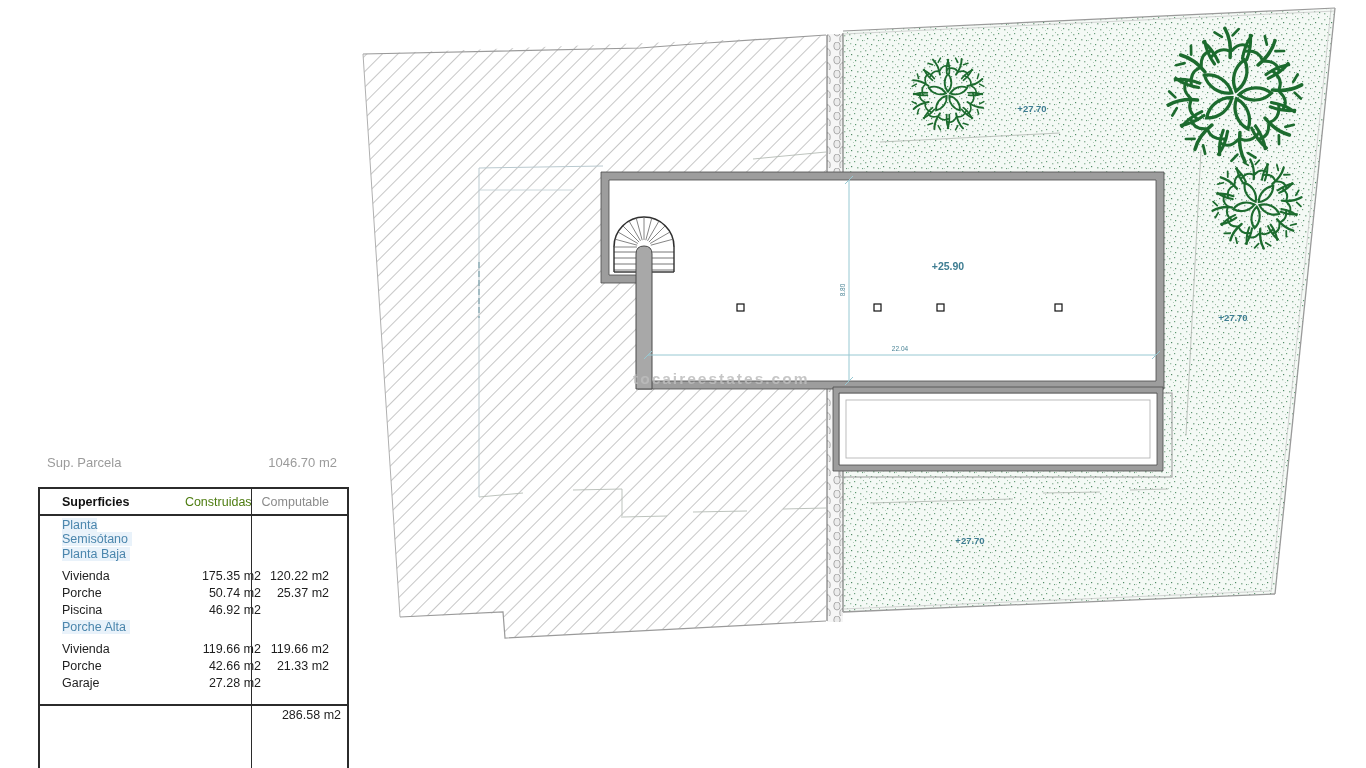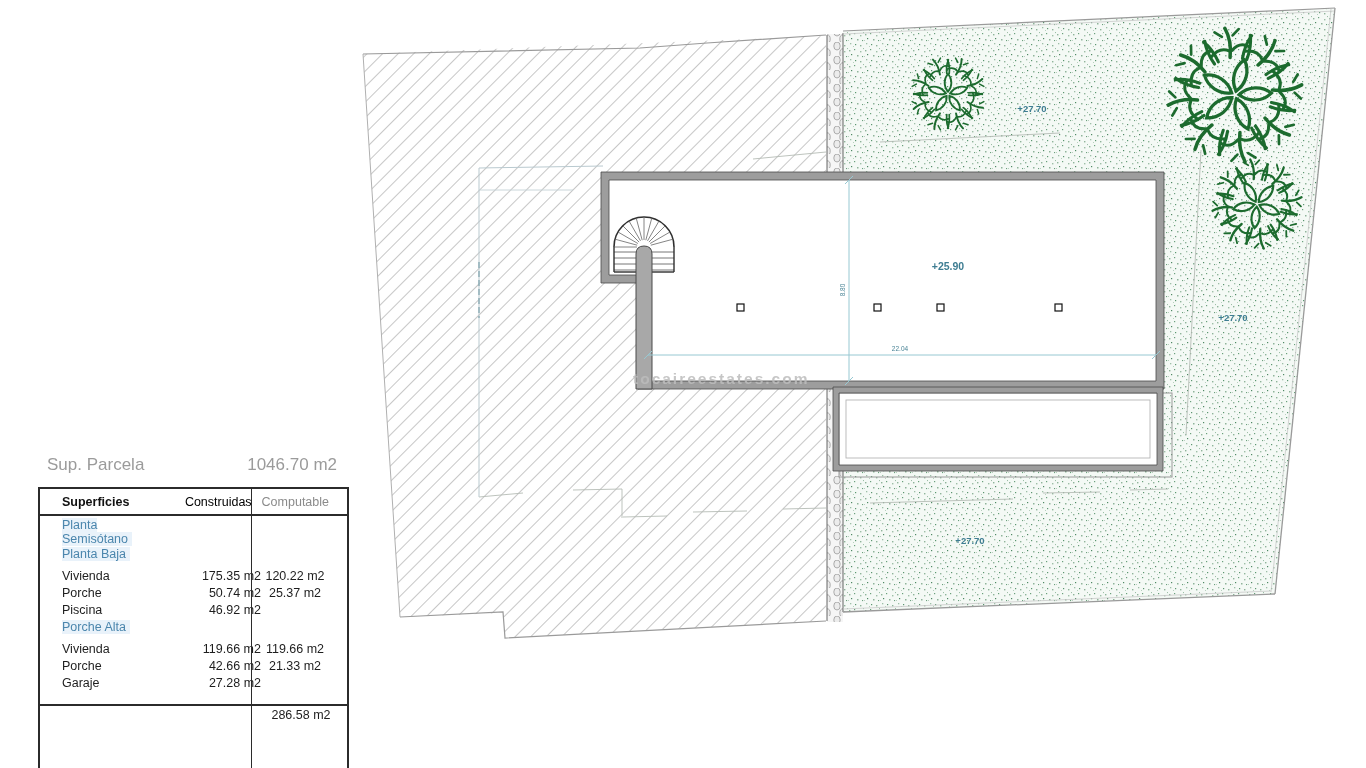--- a/index.html
+++ b/index.html
@@ -2,35 +2,35 @@
 <html><head>
 <meta charset="utf-8">
 <style>
   html,body{margin:0;padding:0;background:#fff;}
   .stage{position:relative;width:1366px;height:768px;overflow:hidden;background:#fff;
          font-family:"Liberation Sans",sans-serif;}
   svg text{font-family:"Liberation Sans",sans-serif;}
 
   
   .summary{position:absolute;left:47px;top:455px;width:290px;display:flex;
-           justify-content:space-between;font-size:17px;color:#9b9b9b;}
+           justify-content:space-between;font-size:13px;color:#9b9b9b;}
 
   
   .areas-table{position:absolute;left:38px;top:487px;width:307px;height:400px;
                border:2px solid #2b2b2b;background:#fff;font-size:12.5px;color:#1e1e1e;}
   .vdiv{position:absolute;left:211px;top:0;bottom:0;width:0;border-left:1.5px solid #2b2b2b;}
   .thead{display:flex;align-items:center;height:25px;border-bottom:2px solid #2b2b2b;}
   .trow{display:flex;align-items:center;height:17px;}
   .trow.sec-first{margin-top:7px;margin-bottom:5px;}
   .trow.sec{margin-bottom:5px;}
   .c1{width:105px;padding-left:22px;}
   .c2{width:94px;text-align:right;}
-  .c3{flex:1;text-align:center;padding-right:18px;}
+  .c3{flex:1;text-align:right;padding-right:18px;}
   .h1{font-weight:700;color:#111;}
-  .h2{color:#000000;}
+  .h2{color:#4d7c0f;}
   .h3{color:#8b8b8b;padding-left:10px;text-align:right;}
   .seclab{color:#4b86ad;background:#e9f2fa;padding-right:4px;}
   .sep{margin-top:13px;border-top:2px solid #2b2b2b;height:0;}
   .partial .c3{padding-right:6px;}
 </style>
 </head>
 <body>
 
 <div class="stage">
 

